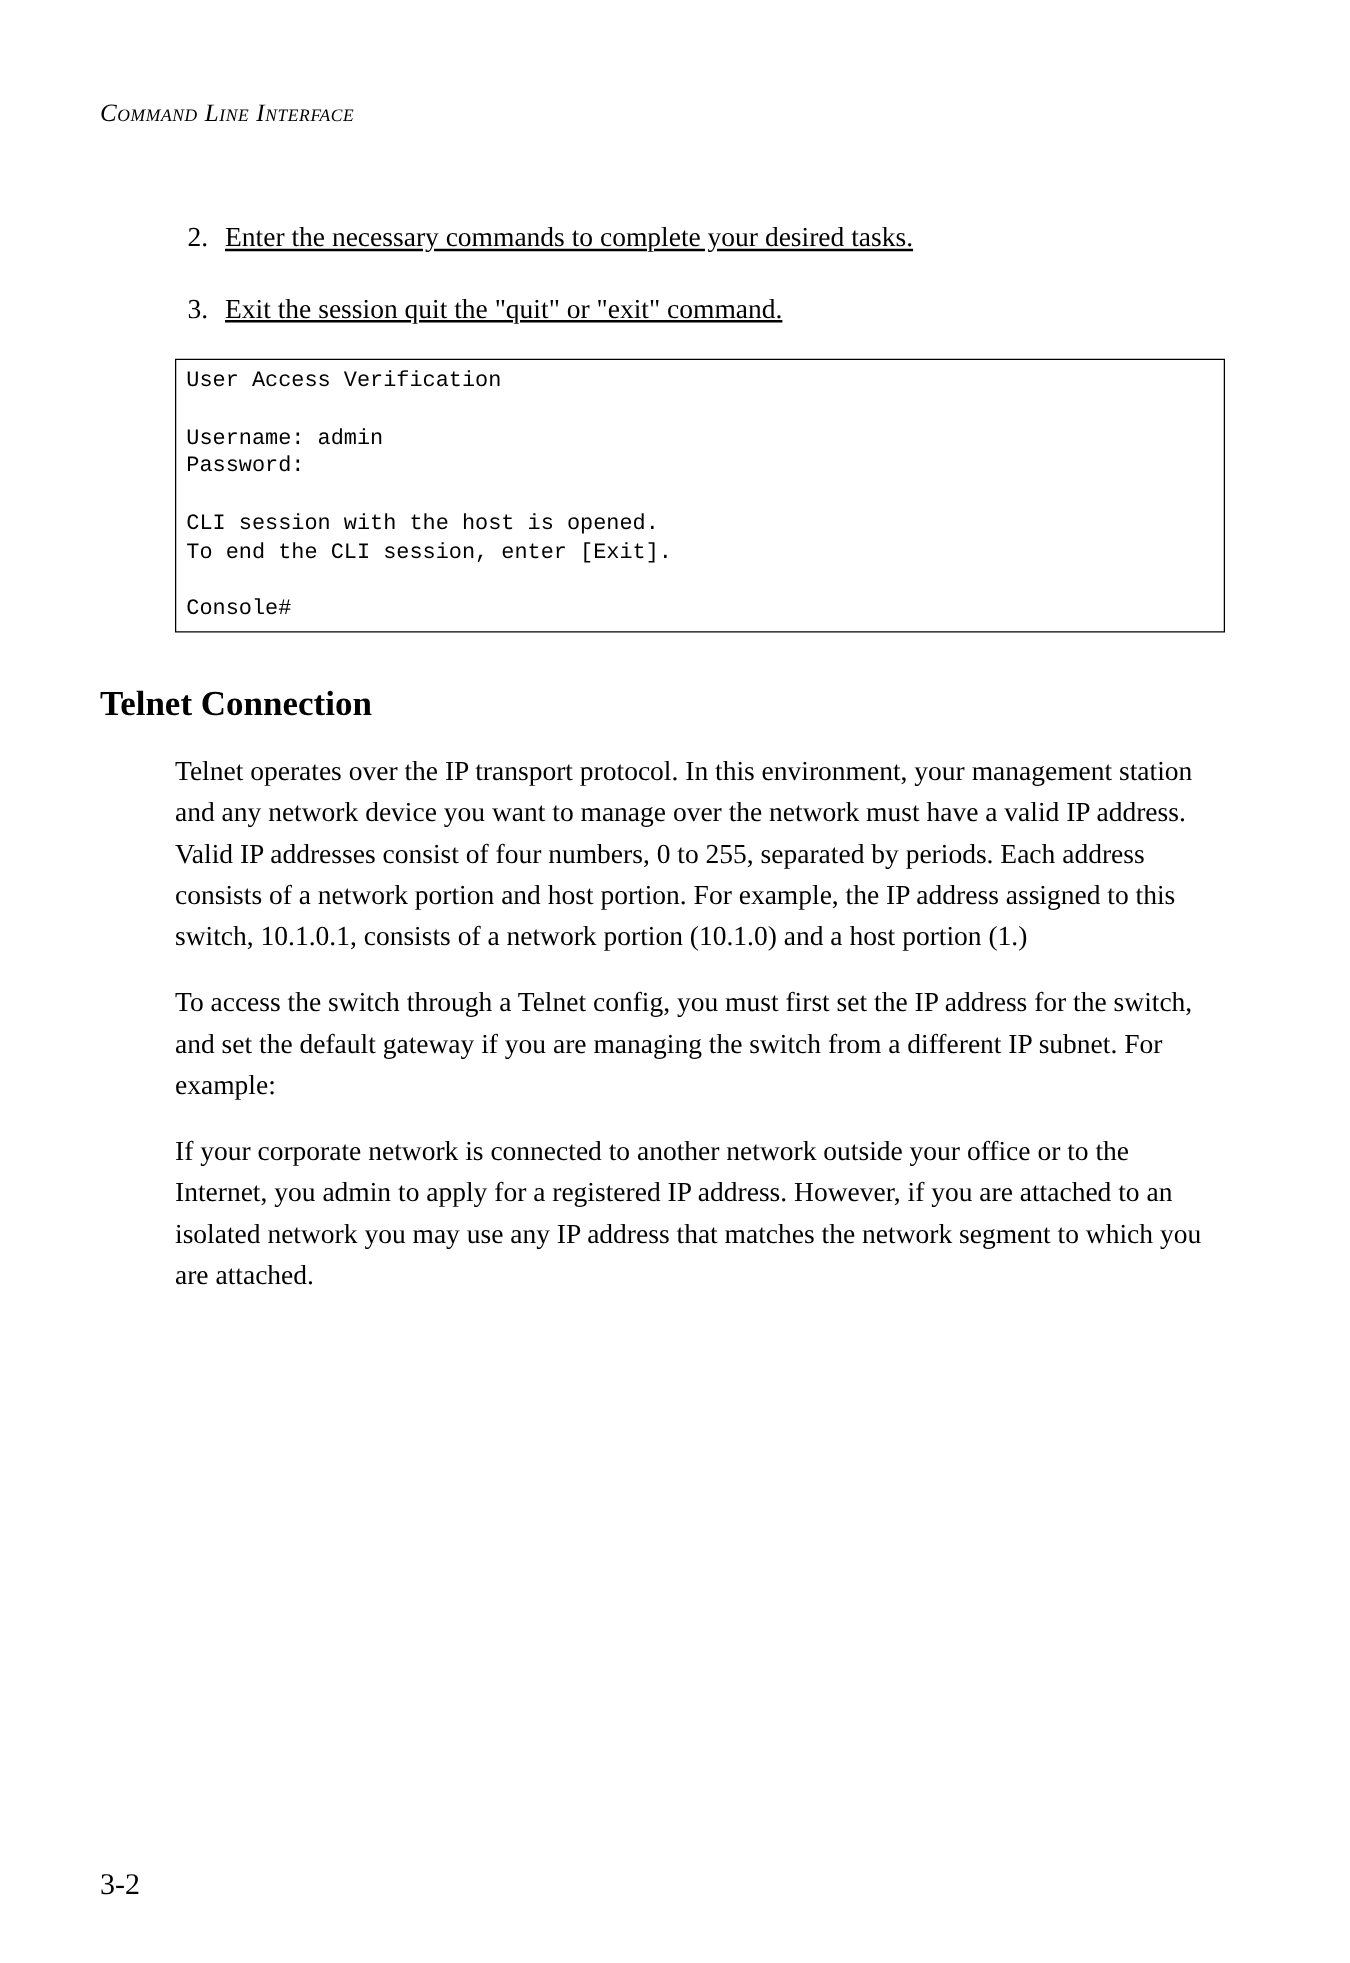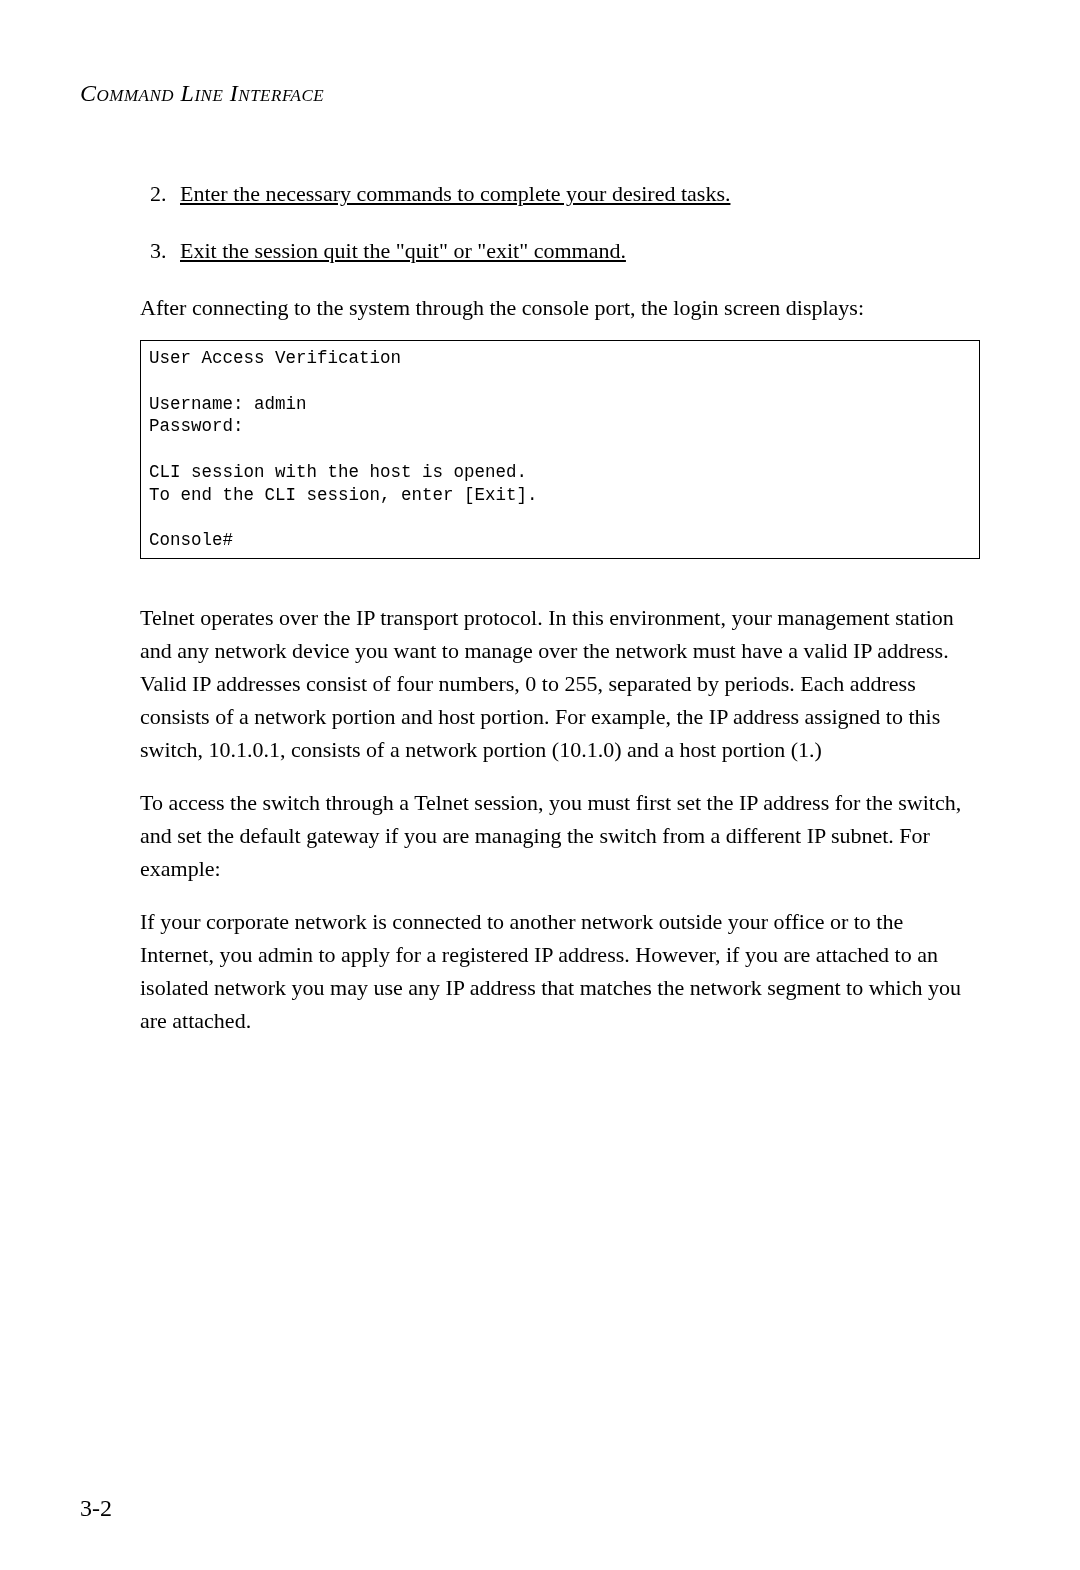--- a/index.html
+++ b/index.html
@@ -12,21 +12,21 @@
       background: #fff;
       color: #000;
       width: 1080px;
       height: 1570px;
       padding: 80px 80px 60px 80px;
       position: relative;
     }
     .header-title {
       font-style: italic;
       font-variant: small-caps;
-      font-size: 24px;
+      font-size: 20px;
       letter-spacing: 0.5px;
       margin-bottom: 70px;
     }
     .content {
       padding-left: 60px;
       padding-right: 20px;
     }
     .list-item {
       display: flex;
       margin-bottom: 24px;
@@ -82,35 +82,35 @@
   <div class="list-item">
     <div class="list-number">2.</div>
     <div class="list-text">Enter the necessary commands to complete your desired tasks.</div>
   </div>
 
   <div class="list-item">
     <div class="list-number">3.</div>
     <div class="list-text">Exit the session quit the "quit" or "exit" command.</div>
   </div>
 
-  <div class="para">After connecting to the system through the console port, the login screen displays:</div>
 
   <div class="code-block">User Access Verification
 
 Username: admin
 Password:
 
 CLI session with the host is opened.
 To end the CLI session, enter [Exit].
 
 Console#</div>
 
+  <h2 class="section-heading">Telnet Connection</h2>
 
   <div class="para">Telnet operates over the IP transport protocol. In this environment, your management station and any network device you want to manage over the network must have a valid IP address. Valid IP addresses consist of four numbers, 0 to 255, separated by periods. Each address consists of a network portion and host portion. For example, the IP address assigned to this switch, 10.1.0.1, consists of a network portion (10.1.0) and a host portion (1.)</div>
 
-  <div class="para">To access the switch through a Telnet session, you must first set the IP address for the switch, and set the default gateway if you are managing the switch from a different IP subnet. For example:</div>
+  <div class="para">To access the switch through a Telnet config, you must first set the IP address for the switch, and set the default gateway if you are managing the switch from a different IP subnet. For example:</div>
 
 
   <div class="para">If your corporate network is connected to another network outside your office or to the Internet, you admin to apply for a registered IP address. However, if you are attached to an isolated network you may use any IP address that matches the network segment to which you are attached.</div>
 
 </div>
 
 <div class="page-number">3-2</div>
 
 </body></html>

